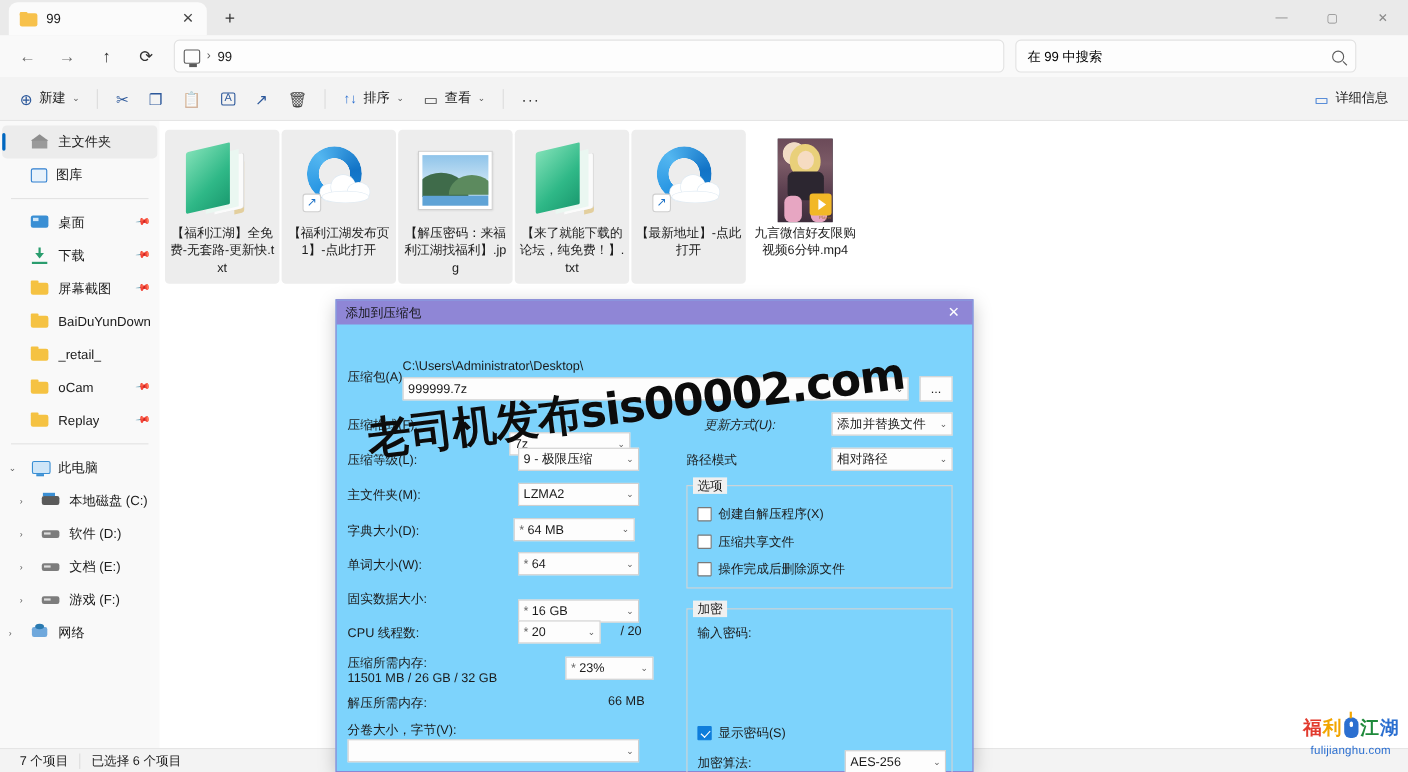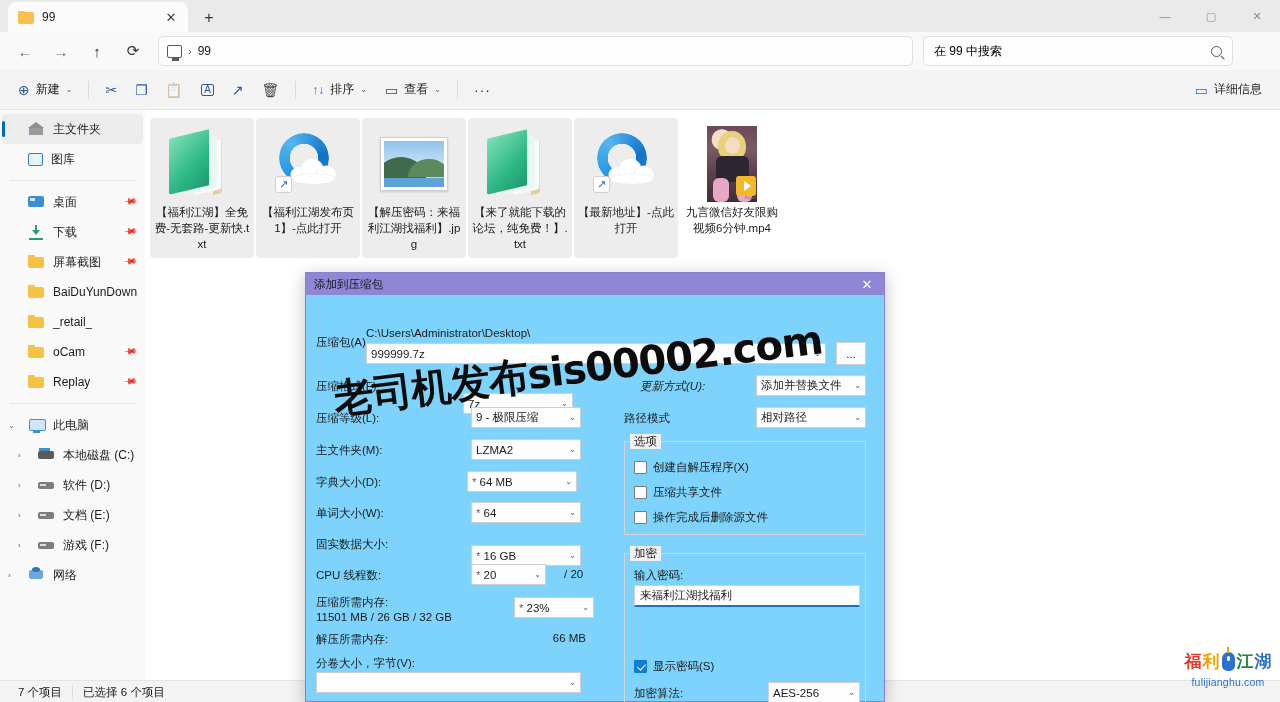--- a/index.html
+++ b/index.html
@@ -540,23 +540,20 @@
       <span>压缩共享文件</span>
     </div>
     <div class="chk" style="left:328px;top:215px;">
       <span class="chkbox"></span>
       <span>操作完成后删除源文件</span>
     </div>
 
     <div class="grp" style="left:318px;top:258px;width:242px;height:150px;"></div>
     <span class="grptitle" style="left:324px;top:251px;">加密</span>
     <span class="lblk" style="left:328px;top:273px;">输入密码:</span>
-    <div class="pwdfield" style="left:328px;top:290px;width:226px;">
-      <span>来福利江湖找福利</span>
-    </div>
     <div class="chk" style="left:328px;top:364px;">
       <span class="chkbox on"></span>
       <span>显示密码(S)</span>
     </div>
     <span class="lblk" style="left:328px;top:391px;">加密算法:</span>
     <div class="ctl combo" style="left:462px;top:387px;width:92px;">
       <span class="cv">AES-256</span>
       <span class="ca">⌄</span>
     </div>
 

